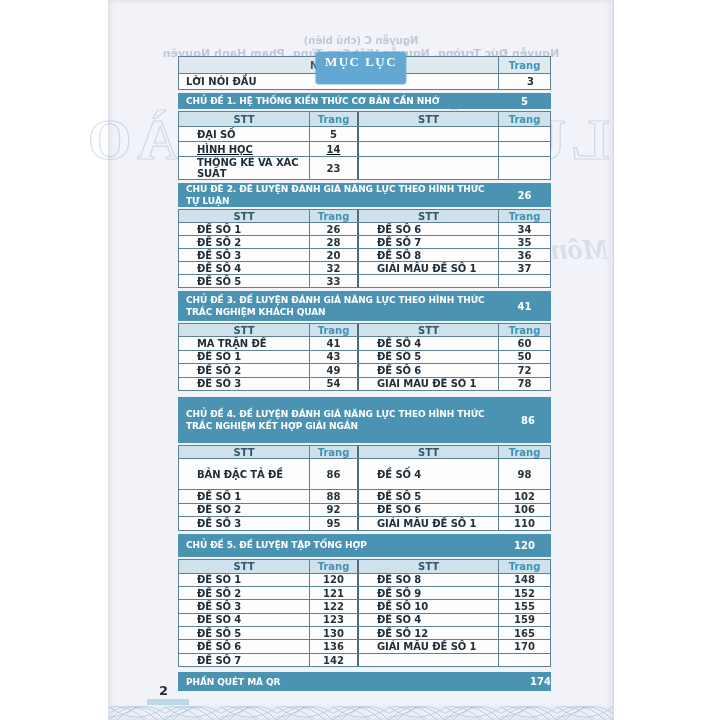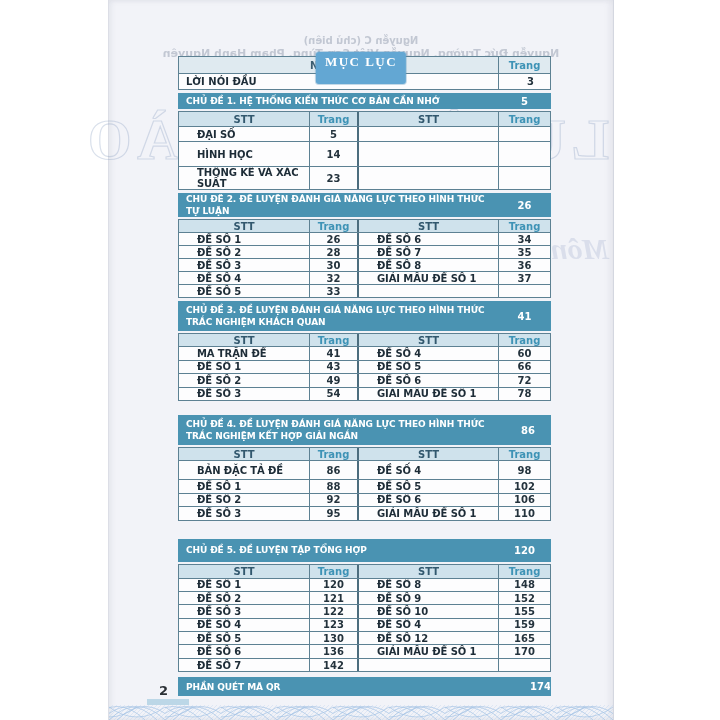--- a/index.html
+++ b/index.html
@@ -79,21 +79,21 @@
           <div class="cell trg">Trang</div>
           <div class="cell stt">STT</div>
           <div class="cell trg">Trang</div>
         </div>
         <div class="row cols4" style="height: 16px;">
           <div class="cell lab">ĐẠI SỐ</div>
           <div class="cell num">5</div>
           <div class="cell lab"></div>
           <div class="cell num"></div>
         </div>
-        <div class="row cols4" style="height: 26px;">
+        <div class="row cols4" style="height: 16px; text-decoration: underline;">
           <div class="cell lab">HÌNH HỌC</div>
           <div class="cell num">14</div>
           <div class="cell lab"></div>
           <div class="cell num"></div>
         </div>
         <div class="row cols4" style="height: 24px;">
           <div class="cell lab">THỐNG KÊ VÀ XÁC SUẤT</div>
           <div class="cell num">23</div>
           <div class="cell lab"></div>
           <div class="cell num"></div>
@@ -115,21 +115,21 @@
           <div class="cell num">34</div>
         </div>
         <div class="row cols4" style="height: 14px;">
           <div class="cell lab">ĐỀ SỐ 2</div>
           <div class="cell num">28</div>
           <div class="cell lab">ĐỀ SỐ 7</div>
           <div class="cell num">35</div>
         </div>
         <div class="row cols4" style="height: 14px;">
           <div class="cell lab">ĐỀ SỐ 3</div>
-          <div class="cell num">30</div>
+          <div class="cell num">20</div>
           <div class="cell lab">ĐỀ SỐ 8</div>
           <div class="cell num">36</div>
         </div>
         <div class="row cols4" style="height: 14px;">
           <div class="cell lab">ĐỀ SỐ 4</div>
           <div class="cell num">32</div>
           <div class="cell lab">GIẢI MẪU ĐỀ SỐ 1</div>
           <div class="cell num">37</div>
         </div>
         <div class="row cols4" style="height: 14px;">
@@ -151,45 +151,45 @@
         <div class="row cols4" style="height: 14.5px;">
           <div class="cell lab">MA TRẬN ĐỀ</div>
           <div class="cell num">41</div>
           <div class="cell lab">ĐỀ SỐ 4</div>
           <div class="cell num">60</div>
         </div>
         <div class="row cols4" style="height: 14.5px;">
           <div class="cell lab">ĐỀ SỐ 1</div>
           <div class="cell num">43</div>
           <div class="cell lab">ĐỀ SỐ 5</div>
-          <div class="cell num">66</div>
+          <div class="cell num">50</div>
         </div>
         <div class="row cols4" style="height: 14.5px;">
           <div class="cell lab">ĐỀ SỐ 2</div>
           <div class="cell num">49</div>
           <div class="cell lab">ĐỀ SỐ 6</div>
           <div class="cell num">72</div>
         </div>
         <div class="row cols4" style="height: 14.5px;">
           <div class="cell lab">ĐỀ SỐ 3</div>
           <div class="cell num">54</div>
           <div class="cell lab">GIẢI MẪU ĐỀ SỐ 1</div>
           <div class="cell num">78</div>
         </div>
-        <div class="row cols2 dark" style="height: 30px; margin-top: 14px; gap: 7px;">
+        <div class="row cols2 dark" style="height: 46px; margin-top: 6px; gap: 7px;">
           <div class="cell dlab">CHỦ ĐỀ 4. ĐỀ LUYỆN ĐÁNH GIÁ NĂNG LỰC THEO HÌNH THỨC TRẮC NGHIỆM KẾT HỢP GIẢI NGẮN</div>
           <div class="cell dnum">86</div>
         </div>
         <div class="row cols4 sub" style="height: 14px; margin-top: 2px;">
           <div class="cell stt">STT</div>
           <div class="cell trg">Trang</div>
           <div class="cell stt">STT</div>
           <div class="cell trg">Trang</div>
         </div>
-        <div class="row cols4" style="height: 20px;">
+        <div class="row cols4" style="height: 32px;">
           <div class="cell lab">BẢN ĐẶC TẢ ĐỀ</div>
           <div class="cell num">86</div>
           <div class="cell lab">ĐỀ SỐ 4</div>
           <div class="cell num">98</div>
         </div>
         <div class="row cols4" style="height: 14.5px;">
           <div class="cell lab">ĐỀ SỐ 1</div>
           <div class="cell num">88</div>
           <div class="cell lab">ĐỀ SỐ 5</div>
           <div class="cell num">102</div>
@@ -199,21 +199,21 @@
           <div class="cell num">92</div>
           <div class="cell lab">ĐỀ SỐ 6</div>
           <div class="cell num">106</div>
         </div>
         <div class="row cols4" style="height: 14.5px;">
           <div class="cell lab">ĐỀ SỐ 3</div>
           <div class="cell num">95</div>
           <div class="cell lab">GIẢI MẪU ĐỀ SỐ 1</div>
           <div class="cell num">110</div>
         </div>
-        <div class="row cols2 dark" style="height: 23px; margin-top: 18px;">
+        <div class="row cols2 dark" style="height: 23px; margin-top: 3px;">
           <div class="cell dlab">CHỦ ĐỀ 5. ĐỀ LUYỆN TẬP TỔNG HỢP</div>
           <div class="cell dnum">120</div>
         </div>
         <div class="row cols4 sub" style="height: 15px; margin-top: 2px;">
           <div class="cell stt">STT</div>
           <div class="cell trg">Trang</div>
           <div class="cell stt">STT</div>
           <div class="cell trg">Trang</div>
         </div>
         <div class="row cols4" style="height: 14.4px;">

